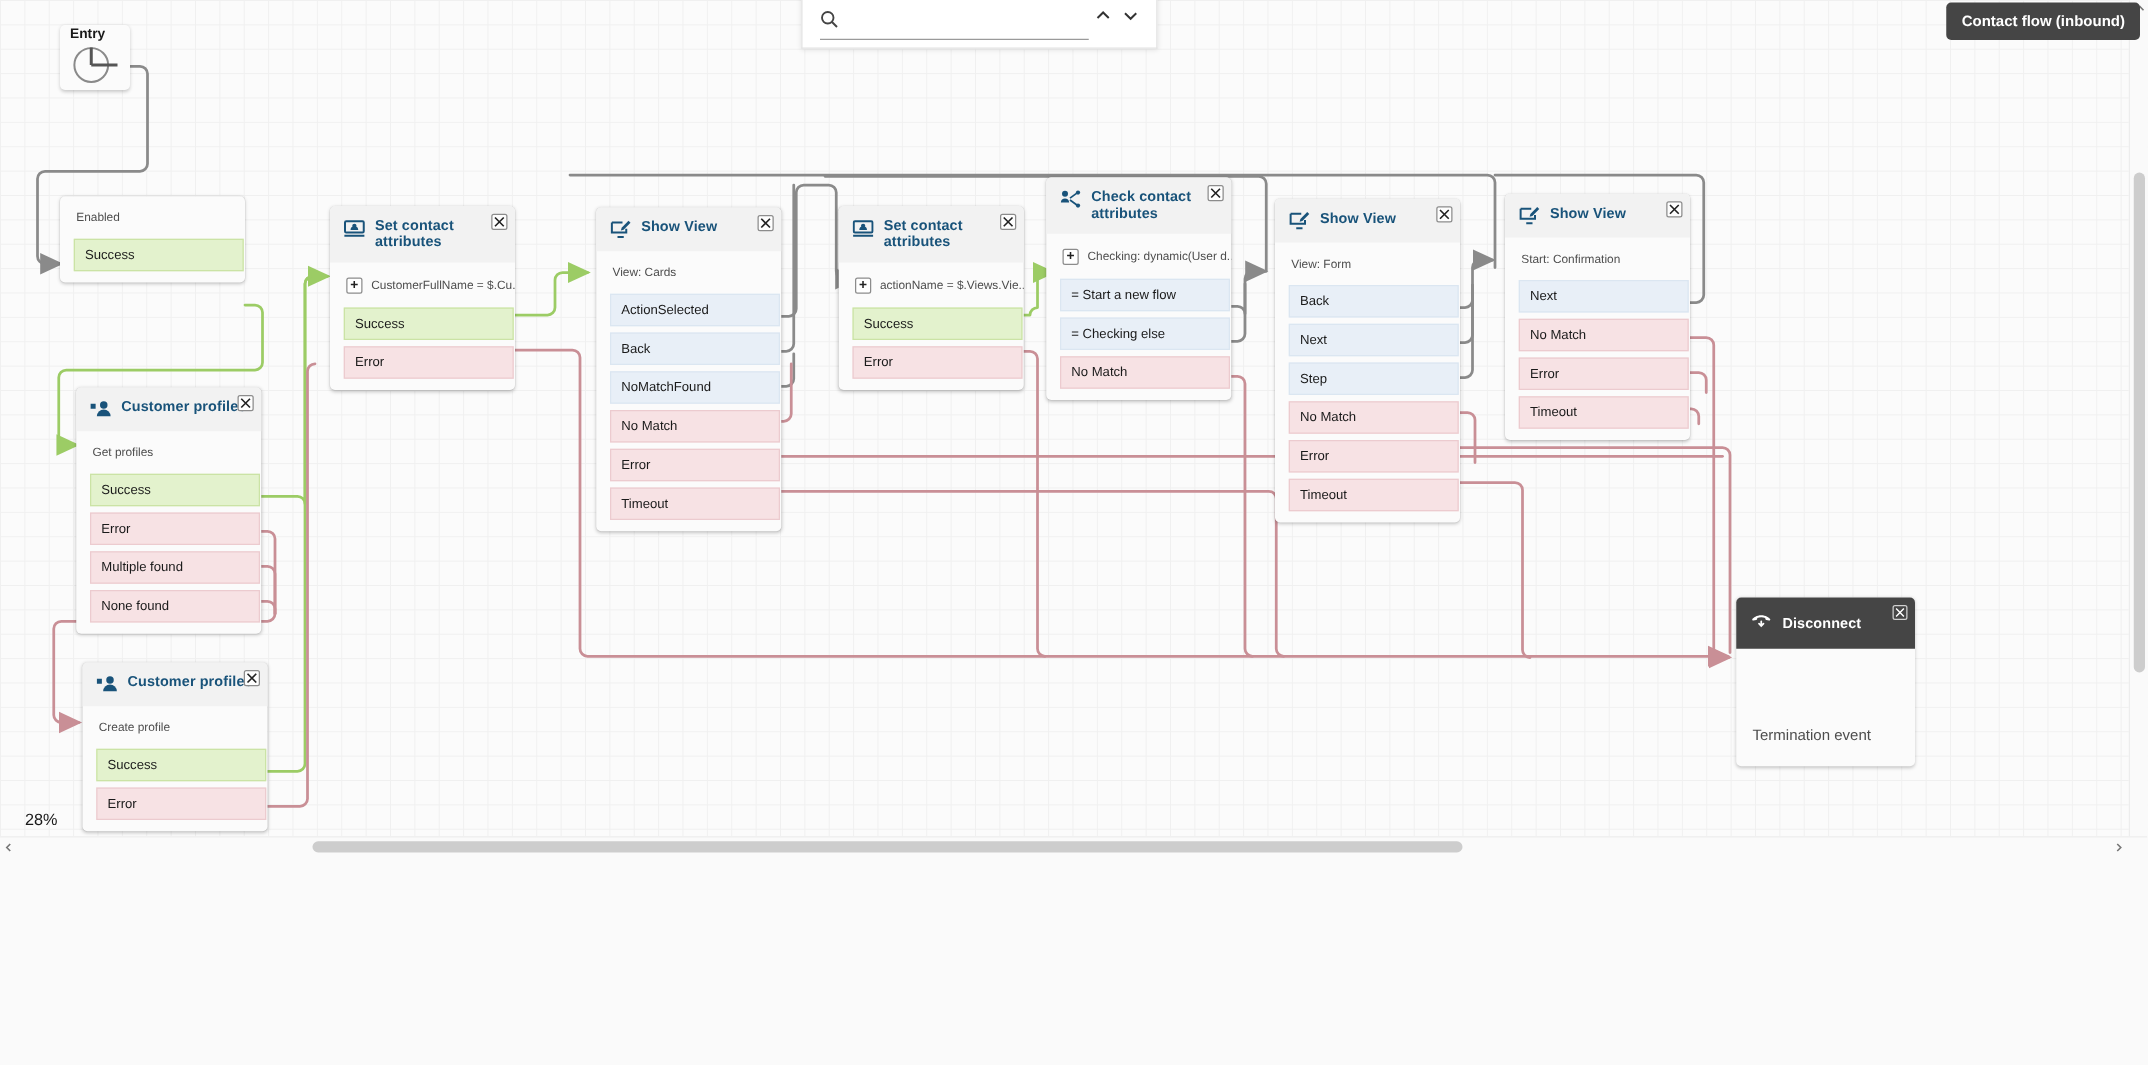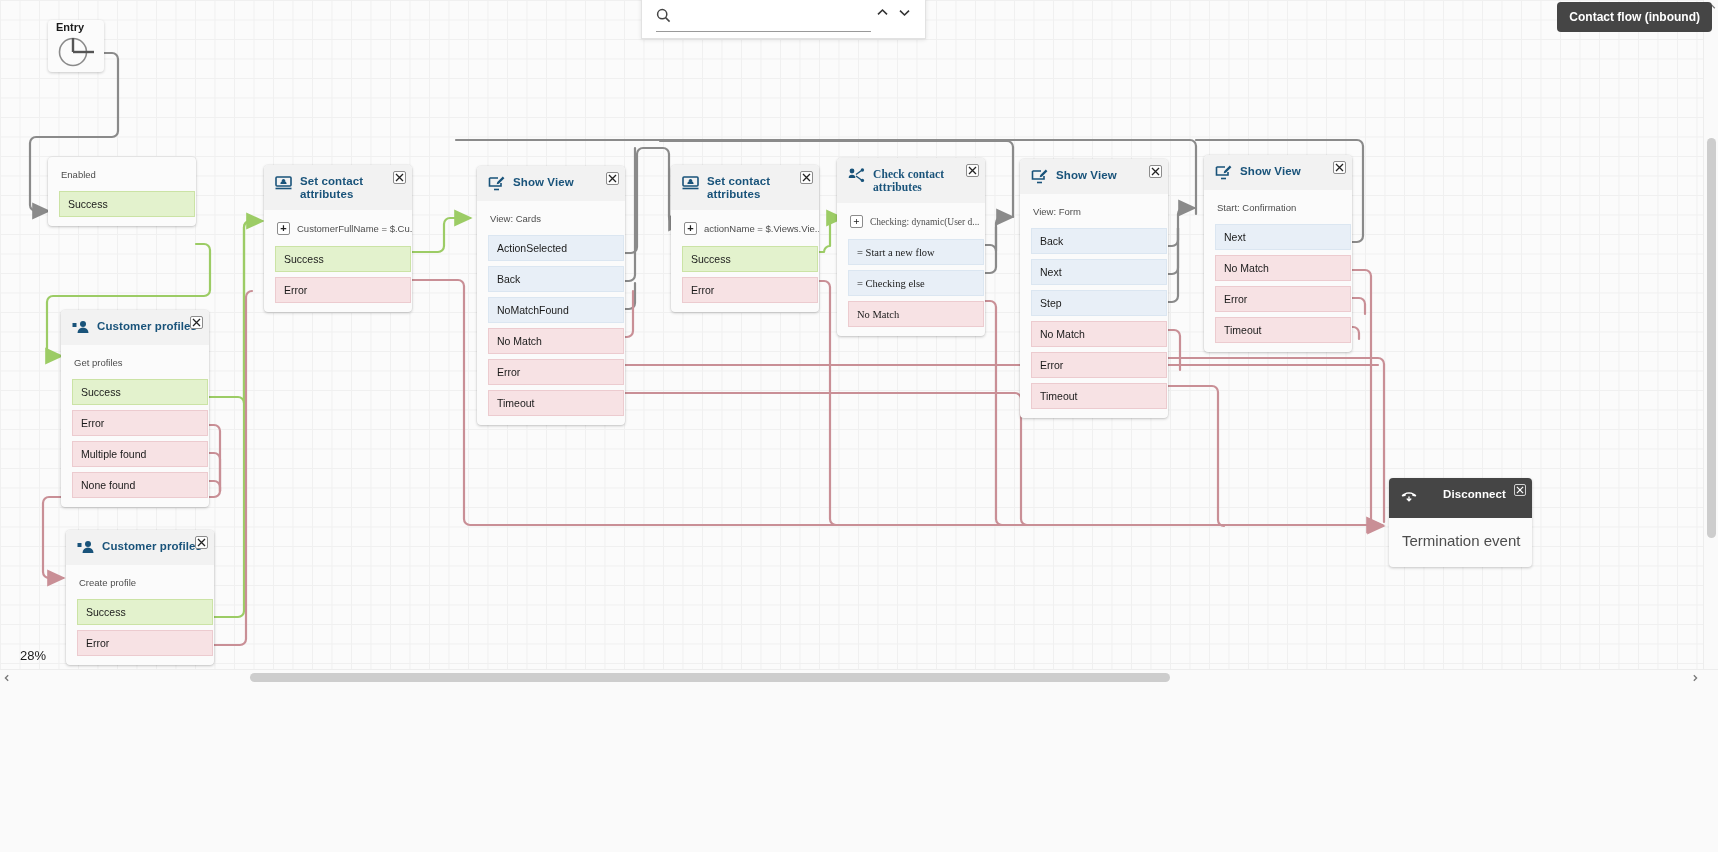--- a/index.html
+++ b/index.html
@@ -112,31 +112,31 @@
     position: absolute; left: 1389px; top: 478px;
     width: 143px;
     background: #fbfbfb;
     border-radius: 4px;
     box-shadow: 0 1px 3px rgba(0,0,0,.22);
     z-index: 6;
   }
   #disconnect-node .dc-head {
     background: #454545; color: #fff;
     border-radius: 4px 4px 0 0;
-    display: flex; gap: 26px;
+    display: flex; align-items: center; gap: 9px;
     padding: 10px 10px 10px 12px;
     position: relative;
   }
   #disconnect-node .dc-title { font-size: 11.5px; font-weight: bold; letter-spacing: .1px; }
   #disconnect-node .dc-close {
     position: absolute; top: 6px; right: 6px;
     width: 12px; height: 12px; border: 1px solid #d0d0d0; border-radius: 2px;
     display: flex; align-items: center; justify-content: center; color: #fff;
   }
-  #disconnect-node .dc-body { font-size: 15px; color: #4d4d4d; padding: 14px 10px 18px 13px; }
+  #disconnect-node .dc-body { font-size: 12px; color: #4d4d4d; padding: 14px 10px 18px 13px; margin-top: 48px; }
 
   
   #search-bar {
     position: absolute; left: 641px; top: -9px;
     width: 285px; height: 48px;
     background: #fff;
     border: 1px solid #e2e2e2;
     border-top: none;
     box-shadow: 0 1px 4px rgba(0,0,0,.10);
     z-index: 40;
@@ -505,21 +505,21 @@
       </div>
       <div class="port error">
         <span>Error</span>
         <span class="port-stub"><svg width="7" height="11" viewBox="0 0 7 11">
               <path d="M0.5,0.5 V10.5 M0.5,5.5 H6.5" stroke="#c98f96" stroke-width="2.4"></path>
             </svg></span>
       </div>
     </div>
   </div>
 
-  <div class="node" id="n6" style="left:837px; top:158px; width:148px;font-family:Liberation Serif, serif;">
+  <div class="node" id="n6" style="left:837px; top:142px; width:148px;">
     <div class="node-head">
       <span class="node-icon">
         <svg width="17" height="17" viewBox="0 0 17 17" fill="#19537a">
           <circle cx="4" cy="4" r="2.4"></circle>
           <path d="M0.7,11 a3.3,3.3 0 0 1 6.6,0 z"></path>
           <path d="M8,7.5 L13.5,3.5 M8,9 L13.5,13" stroke="#19537a" stroke-width="1.4" fill="none"></path>
           <circle cx="14.4" cy="3" r="1.7"></circle>
           <circle cx="14.4" cy="13.4" r="1.7"></circle>
         </svg>
       </span>

